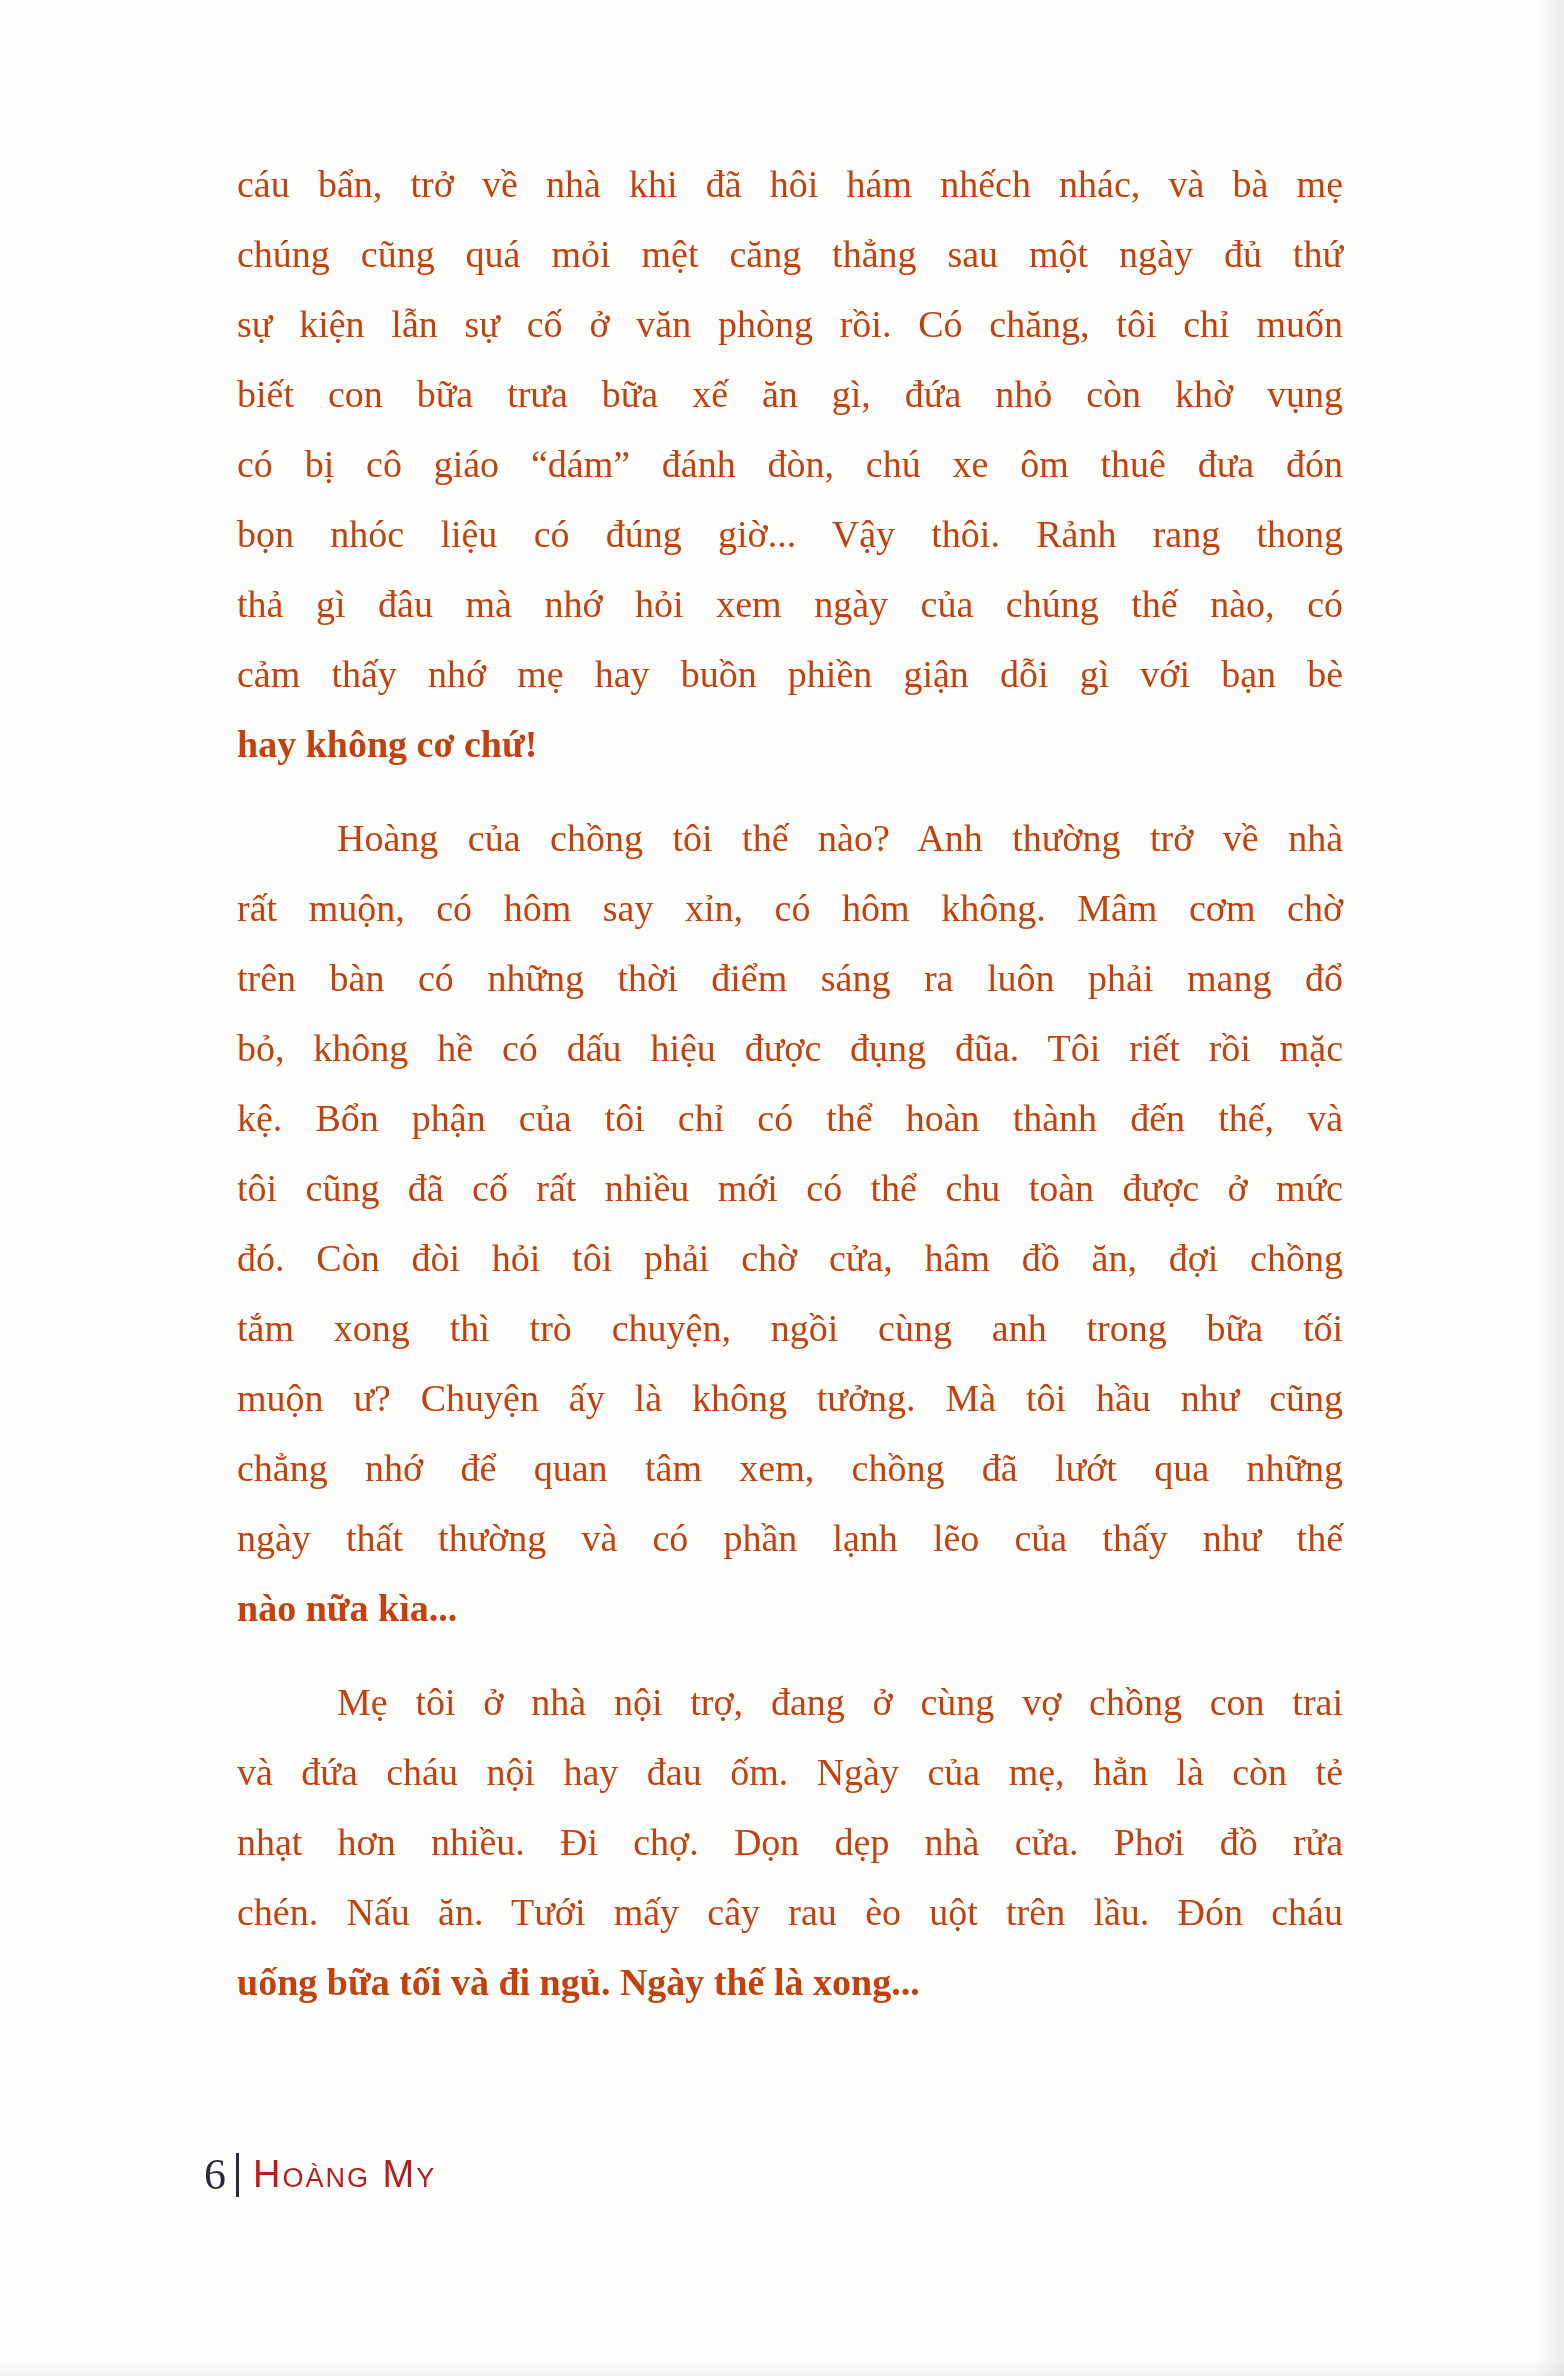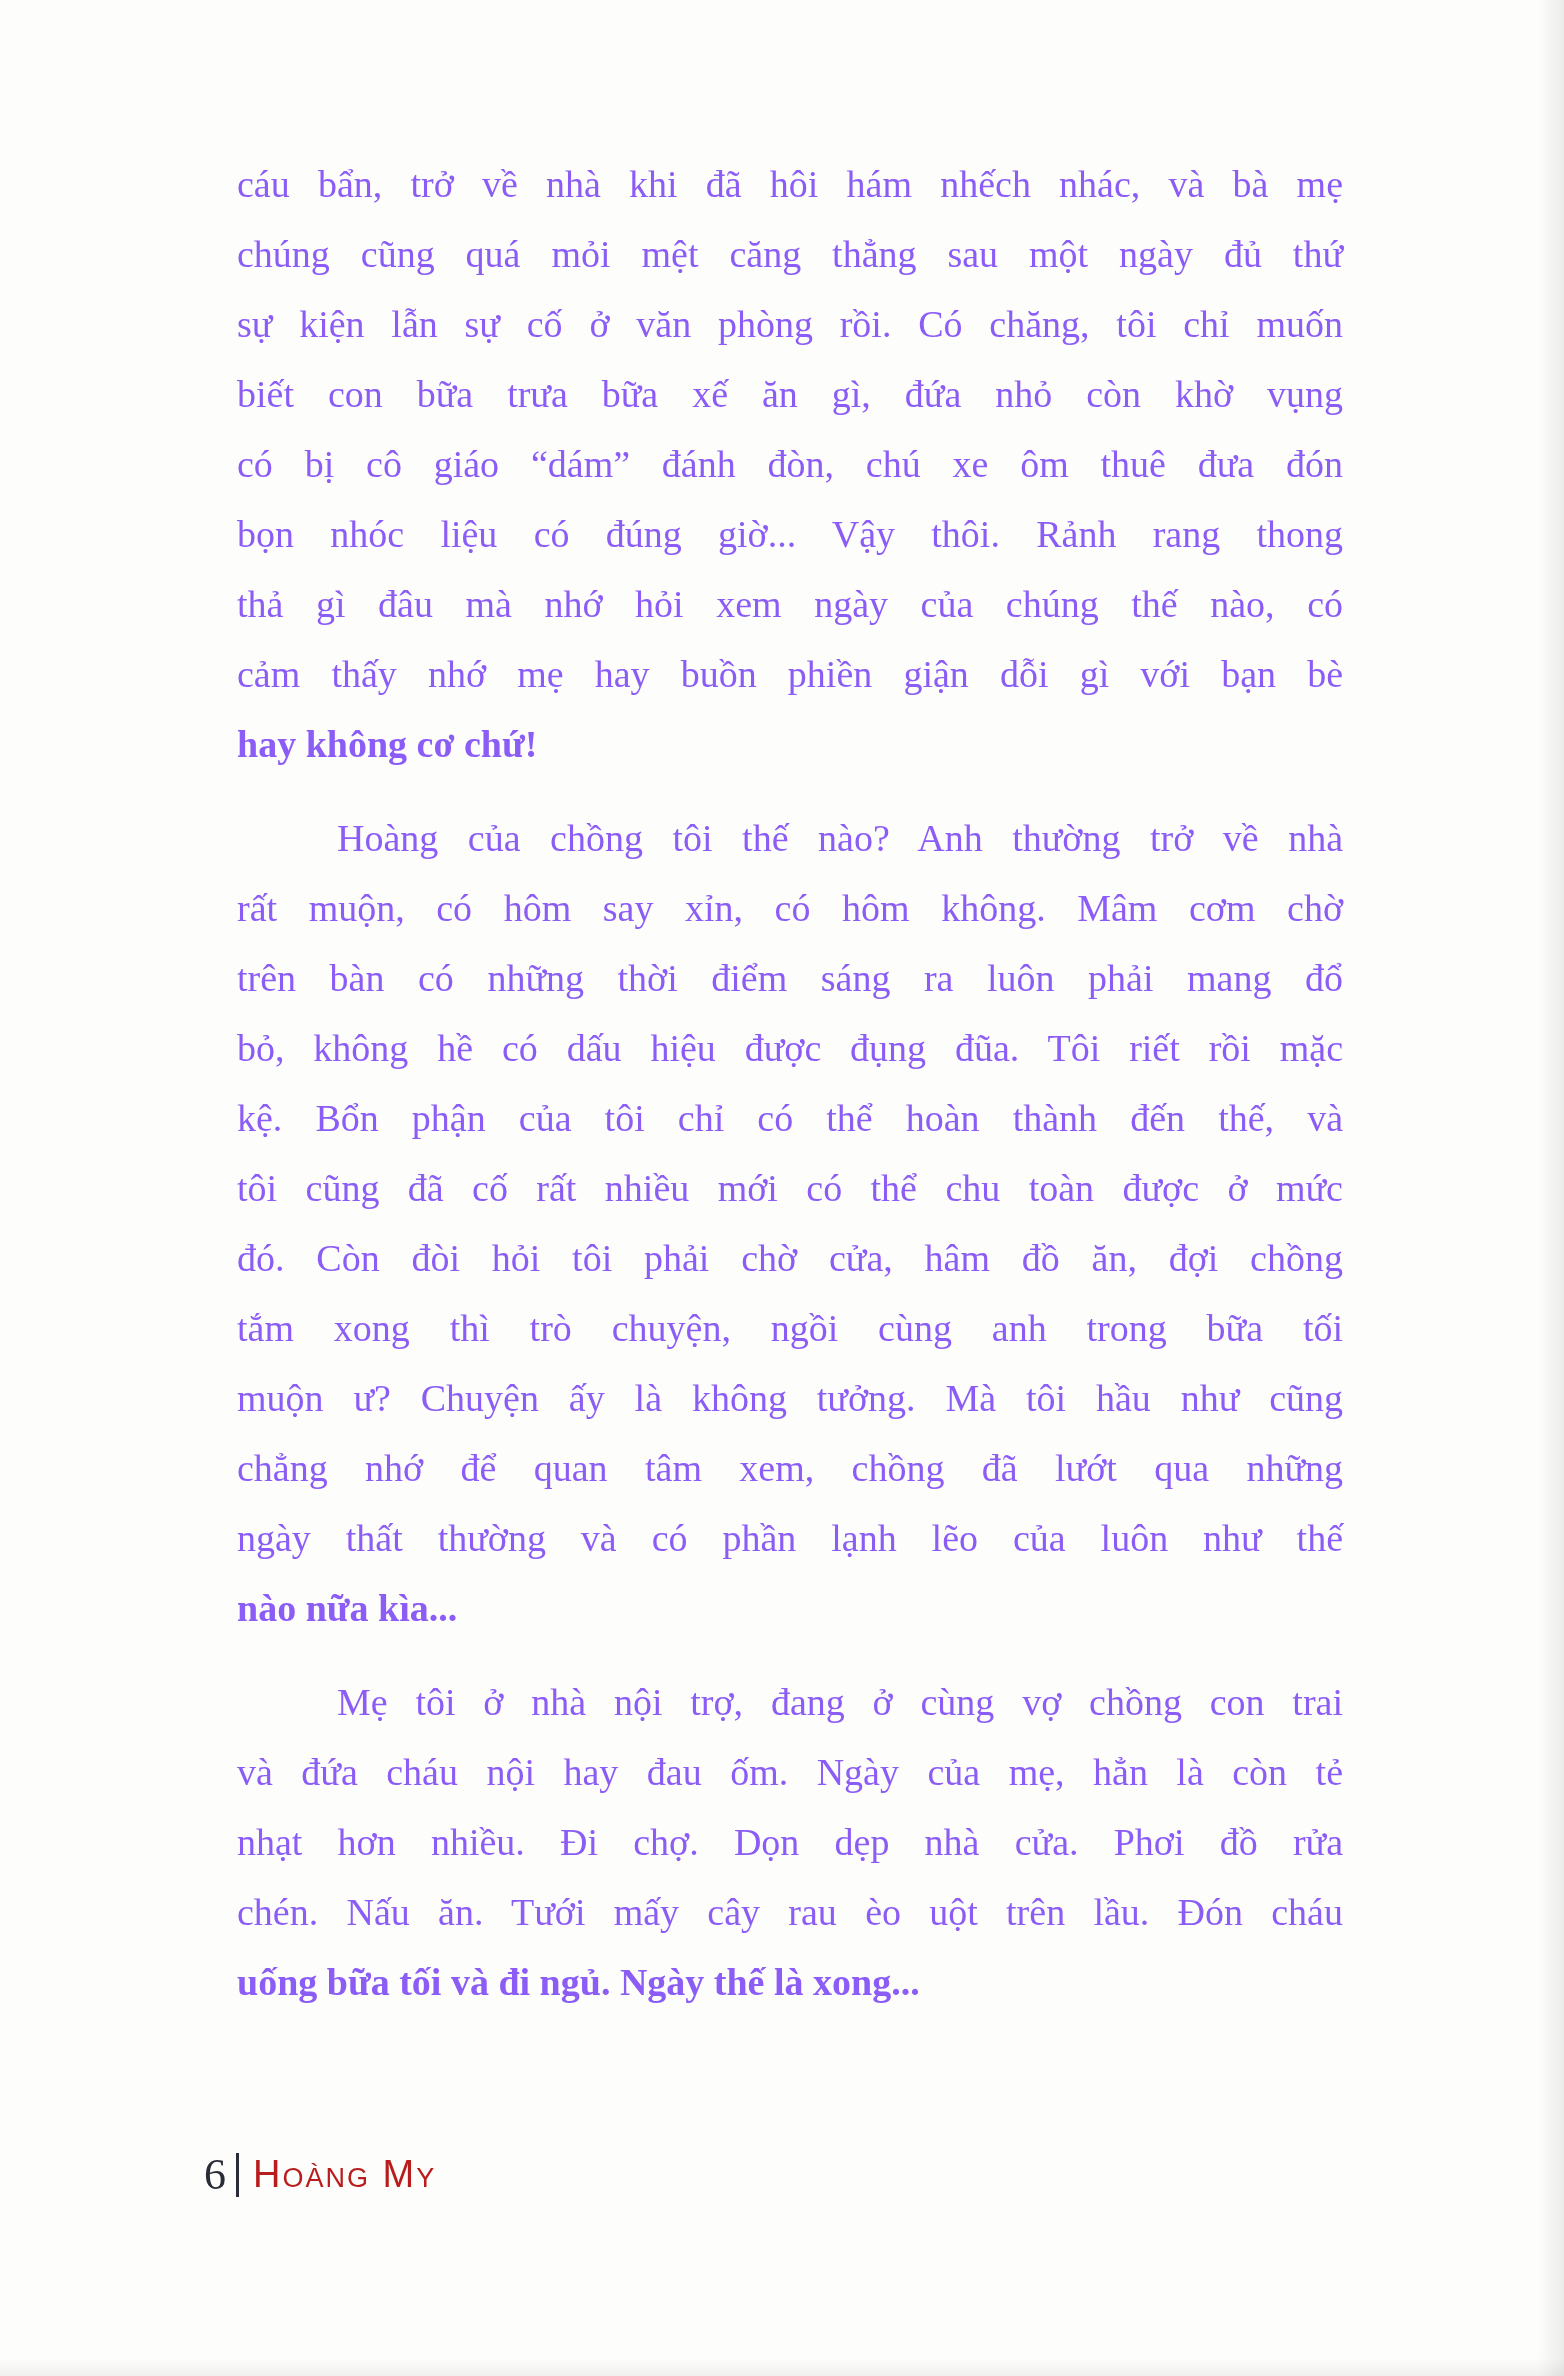--- a/index.html
+++ b/index.html
@@ -38,21 +38,21 @@
   .text-block {
     position: absolute;
     left: 237px;
     top: 149px;
     width: 1106px;
   }
   p.para {
     margin: 0;
     font-size: 38px;
     line-height: 70px;
-    color: #8b5cf6;
+    color: #c2410c;
   }
   p.para + p.para {
     margin-top: 24px;
   }
   .line {
     display: block;
     text-align: justify;
     text-align-last: justify;
   }
   .line.last {
@@ -110,21 +110,21 @@
         <span class="line indent">Hoàng của chồng tôi thế nào? Anh thường trở về nhà</span>
         <span class="line">rất muộn, có hôm say xỉn, có hôm không. Mâm cơm chờ</span>
         <span class="line">trên bàn có những thời điểm sáng ra luôn phải mang đổ</span>
         <span class="line">bỏ, không hề có dấu hiệu được đụng đũa. Tôi riết rồi mặc</span>
         <span class="line">kệ. Bổn phận của tôi chỉ có thể hoàn thành đến thế, và</span>
         <span class="line">tôi cũng đã cố rất nhiều mới có thể chu toàn được ở mức</span>
         <span class="line">đó. Còn đòi hỏi tôi phải chờ cửa, hâm đồ ăn, đợi chồng</span>
         <span class="line">tắm xong thì trò chuyện, ngồi cùng anh trong bữa tối</span>
         <span class="line">muộn ư? Chuyện ấy là không tưởng. Mà tôi hầu như cũng</span>
         <span class="line">chẳng nhớ để quan tâm xem, chồng đã lướt qua những</span>
-        <span class="line">ngày thất thường và có phần lạnh lẽo của luôn như thế</span>
+        <span class="line">ngày thất thường và có phần lạnh lẽo của thấy như thế</span>
         <span class="line last">nào nữa kìa...</span>
       </p>
       <p class="para">
         <span class="line indent">Mẹ tôi ở nhà nội trợ, đang ở cùng vợ chồng con trai</span>
         <span class="line">và đứa cháu nội hay đau ốm. Ngày của mẹ, hẳn là còn tẻ</span>
         <span class="line">nhạt hơn nhiều. Đi chợ. Dọn dẹp nhà cửa. Phơi đồ rửa</span>
         <span class="line">chén. Nấu ăn. Tưới mấy cây rau èo uột trên lầu. Đón cháu</span>
         <span class="line last">uống bữa tối và đi ngủ. Ngày thế là xong...</span>
       </p>
     </div>

